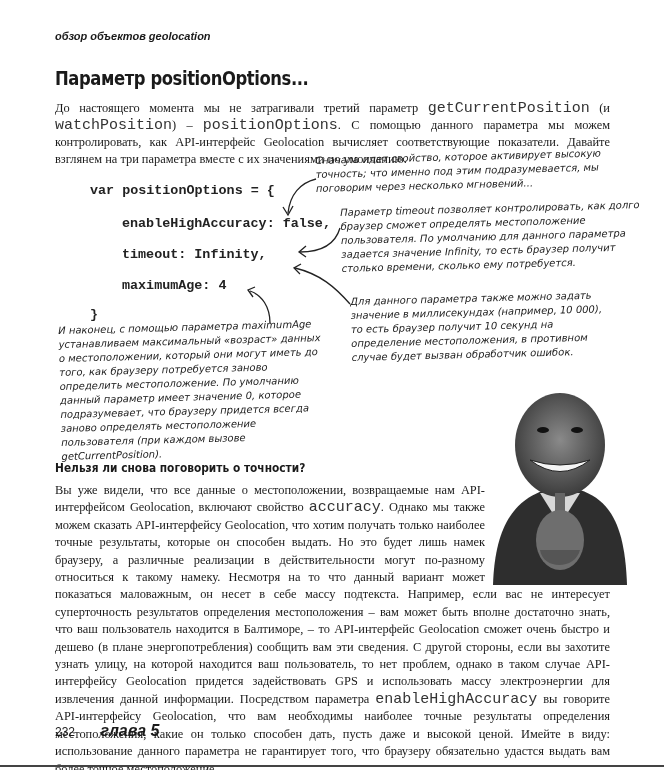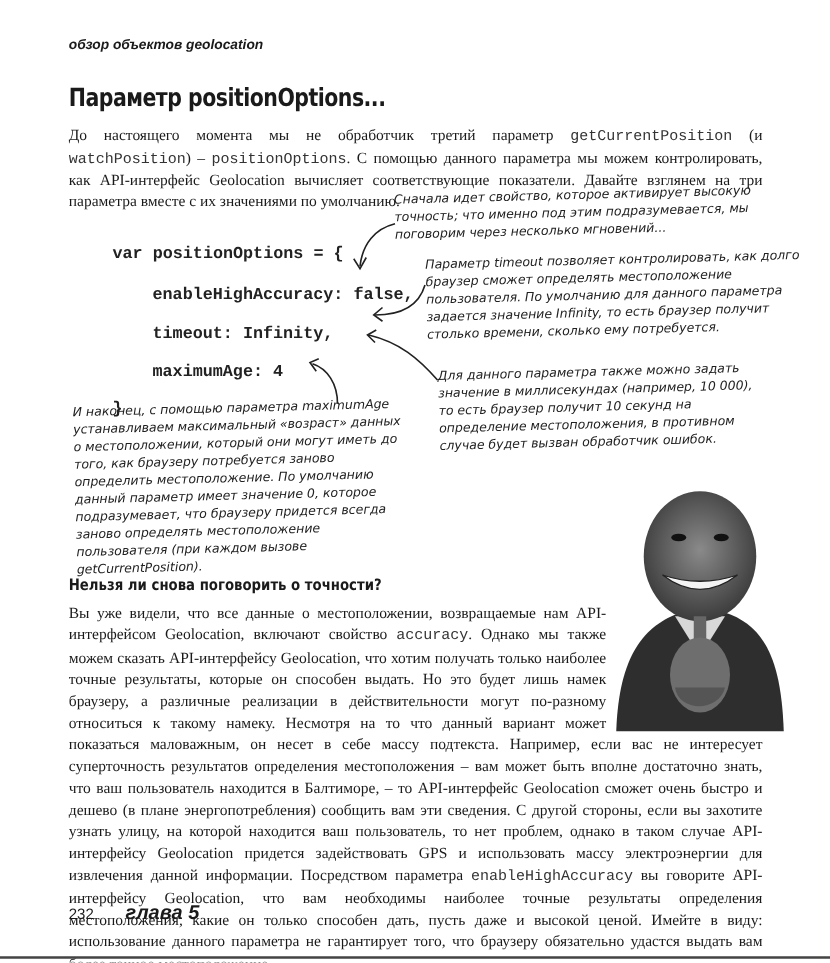--- a/index.html
+++ b/index.html
@@ -1,41 +1,41 @@
 <!DOCTYPE html>
 <html><head>
 <meta charset="utf-8">
 <style>
   html, body { margin:0; padding:0; background:#ffffff; }
   body { width:664px; height:770px; position:relative; overflow:hidden; color:#1a1a1a; font-family:"Liberation Serif", serif; }
   .running-head { position:absolute; left:55px; top:30px; font-family:"Liberation Sans", sans-serif; font-style:italic; font-weight:bold; font-size:11px;text-align:right; }
   .title { position:absolute; left:55px; top:66px; font-family:"DejaVu Sans", sans-serif; font-weight:bold; font-size:20px; letter-spacing:-0.5px; transform:scaleX(0.82); transform-origin:left; }
   .intro { position:absolute; left:55px; top:100px; width:555px; font-size:12.4px; line-height:17px; text-align:justify; }
-  code, .mono { font-family:"Liberation Mono", monospace; font-size:12px; color:#333; }
+  code, .mono { font-family:"Liberation Mono", monospace; font-size:15px; color:#333; }
   .codeblock { position:absolute; left:90px; top:183px; font-family:"Liberation Mono", monospace; font-weight:bold; font-size:13.4px; color:#222; }
-  .codeblock .ln { position:absolute; white-space:pre;margin-top:13px; }
+  .codeblock .ln { position:absolute; white-space:pre; }
   .note { position:absolute; font-family:"DejaVu Sans", sans-serif; font-style:italic; font-size:10px; line-height:14px; color:#222; transform:rotate(-1.5deg); transform-origin:left top; }
   .arrow { position:absolute; }
   .subhead { position:absolute; left:55px; top:460px; font-family:"DejaVu Sans", sans-serif; font-weight:bold; font-size:12.5px; transform:scaleX(0.85); transform-origin:left; }
   .body-text { position:absolute; left:55px; top:482px; width:555px; font-size:12.4px; line-height:17.4px; text-align:justify; }
   .photo { position:absolute; left:485px; top:375px; width:150px; height:215px; }
   .footer { position:absolute; left:55px; top:722px; font-family:"Liberation Sans", sans-serif; font-size:12px; }
   .footer .num { font-weight:normal; margin-right:22px; }
   .footer .chap { font-style:italic; font-weight:bold; font-size:16px; }
   .bottom-rule { position:absolute; left:0; top:765px; width:664px; height:2px; background:#444; }
 </style>
 </head>
 <body>
 
 <div class="running-head">обзор объектов geolocation</div>
 
 <div class="title">Параметр positionOptions...</div>
 
 <div class="intro">
-  <span>До настоящего момента мы не обработчик третий параметр </span><code>getCurrentPosition</code><span> (и </span><code>watchPosition</code><span>) – </span><code>positionOptions</code><span>. С помощью данного параметра мы можем контролировать, как API-интерфейс Geolocation вычисляет соответствующие показатели. Давайте взглянем на три параметра вместе с их значениями по умолчанию.</span>
+  <span>До настоящего момента мы не затрагивали третий параметр </span><code>getCurrentPosition</code><span> (и </span><code>watchPosition</code><span>) – </span><code>positionOptions</code><span>. С помощью данного параметра мы можем контролировать, как API-интерфейс Geolocation вычисляет соответствующие показатели. Давайте взглянем на три параметра вместе с их значениями по умолчанию.</span>
 </div>
 
 <div class="codeblock">
   <div class="ln" style="left:0;top:0;">var positionOptions = {</div>
   <div class="ln" style="left:32px;top:33px;">enableHighAccuracy: false,</div>
   <div class="ln" style="left:32px;top:64px;">timeout: Infinity,</div>
   <div class="ln" style="left:32px;top:95px;">maximumAge: 4</div>
   <div class="ln" style="left:0;top:124px;">}</div>
 </div>
 

